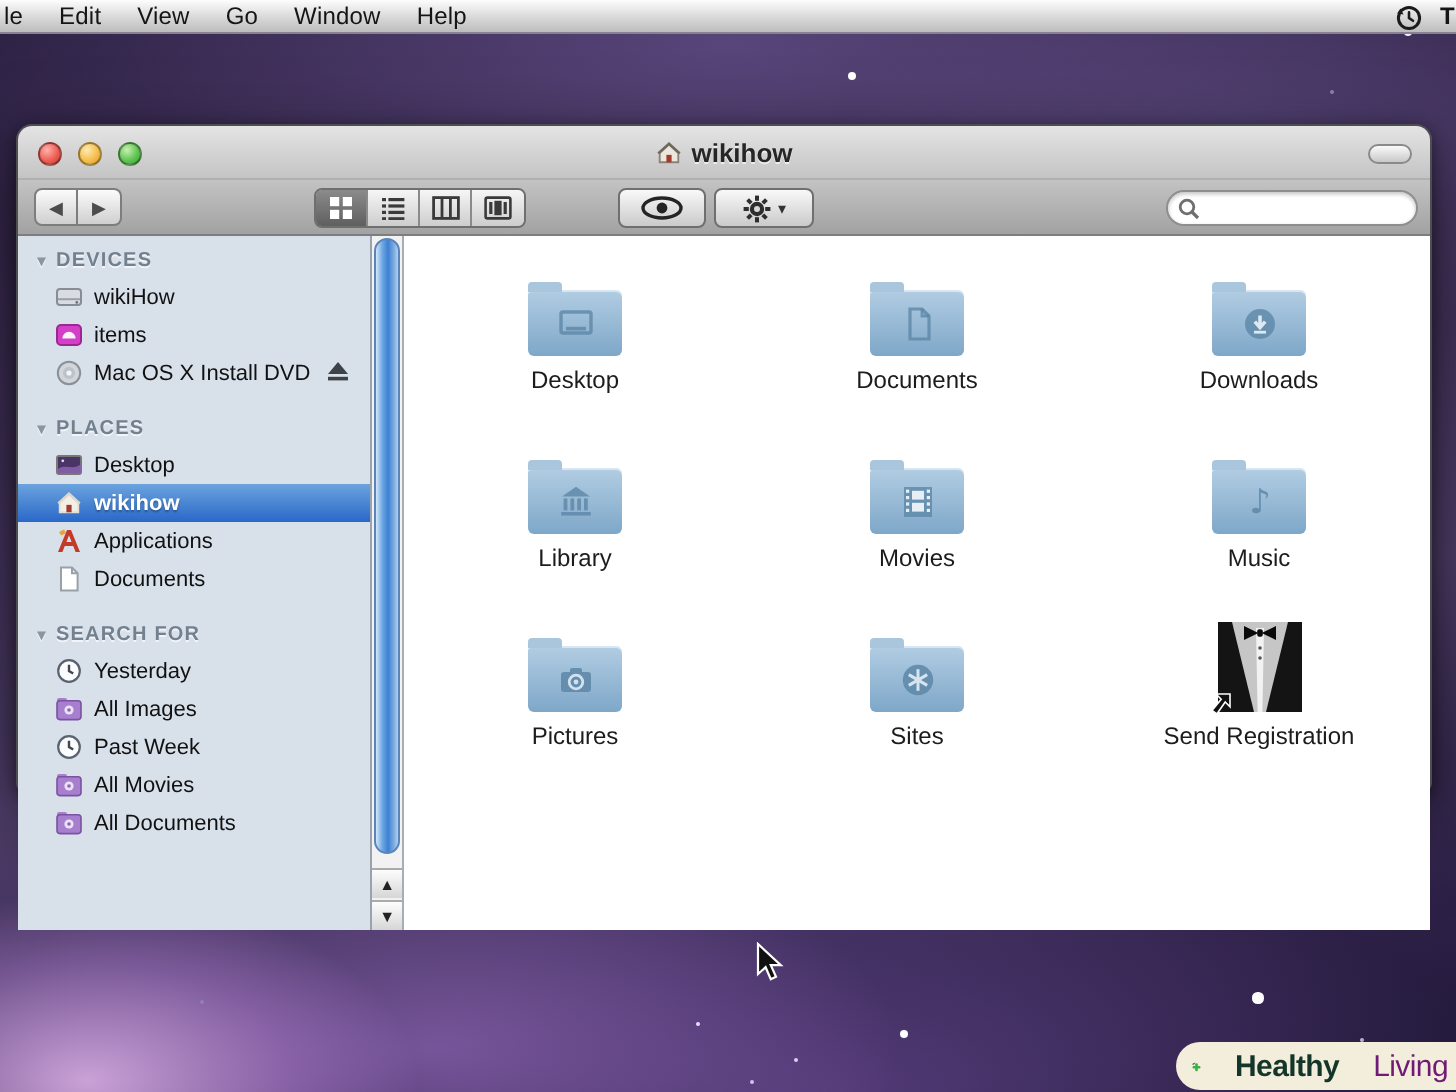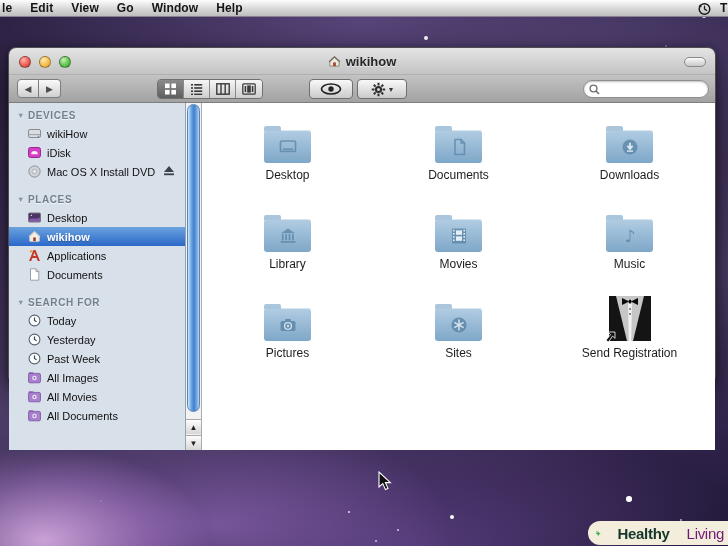--- a/index.html
+++ b/index.html
@@ -27,29 +27,29 @@
       100px 500px 0 0 #8d82b4;
   }
 
   
   .menubar{
     position:absolute; left:0; top:0; width:728px; height:17px; z-index:4;
     background:linear-gradient(#fdfdfd,#d8d8d8 55%,#bdbdbd);
     border-bottom:1px solid rgba(40,30,60,.55);
     display:flex; align-items:center; font-size:12px; color:#151515; padding-left:1px;
   }
-  .mitem{ padding:0 9px; font-weight:bold; letter-spacing:.1px; }
+  .mitem{ padding:0 9px; font-weight:normal; letter-spacing:.1px; }
   .mitem:first-child{ padding-left:1px; }
   .menu-right{ margin-left:auto; display:flex; align-items:center; gap:8px; padding-right:0; }
   .tm-icon{ width:15px; height:15px; display:block; }
   .menu-partial{ font-weight:bold; width:8px; overflow:hidden; }
 
   
   .window{
-    position:absolute; left:8px; top:47px; width:708px; height:335px; z-index:3;
+    position:absolute; left:8px; top:62px; width:708px; height:335px; z-index:3;
     border-radius:8px 8px 6px 6px;
     box-shadow:0 16px 42px rgba(0,0,0,.6), 0 2px 8px rgba(0,0,0,.45);
     border:1px solid #4e4e52;
   }
   .titlebar{
     height:27px; border-radius:7px 7px 0 0; position:relative;
     background:linear-gradient(#e4e4e4,#c4c4c4);
     border-bottom:1px solid #b0b0b0;
     display:flex; align-items:center; justify-content:center;
   }
@@ -276,21 +276,21 @@
             </span>
             <span class="slb">wikiHow</span>
           </div>
           <div class="srow">
             <span class="sic">
               <svg width="13" height="13" viewBox="0 0 13 13">
                   <rect x="0.5" y="1.5" width="12" height="10" rx="2" fill="#d33fc6" stroke="#9c2793"></rect>
                   <path d="M3.2 8.2 a3.3 3.3 0 0 1 6.6 0 Z" fill="#fff" opacity="0.92"></path>
                 </svg>
             </span>
-            <span class="slb">iDisk</span>
+            <span class="slb">items</span>
           </div>
           <div class="srow">
             <span class="sic">
               <svg width="13" height="13" viewBox="0 0 13 13">
                   <circle cx="6.5" cy="6.5" r="5.6" fill="#d2d6da" stroke="#8a9098"></circle>
                   <circle cx="6.5" cy="6.5" r="3" fill="#bcc2c8"></circle>
                   <circle cx="6.5" cy="6.5" r="1.3" fill="#f2f5f8"></circle>
                 </svg>
             </span>
             <span class="slb">Mac OS X Install DVD</span>
@@ -353,50 +353,41 @@
             <span class="tri">▾</span>
             <span>SEARCH FOR</span>
           </div>
           <div class="srow">
             <span class="sic">
               <svg width="13" height="13" viewBox="0 0 13 13">
                   <circle cx="6.5" cy="6.5" r="5.4" fill="#fbfdff" stroke="#5a6470" stroke-width="1.1"></circle>
                   <path d="M6.5 3.4 V6.5 L8.6 7.8" fill="none" stroke="#40474f" stroke-width="1.2"></path>
                 </svg>
             </span>
-            <span class="slb">Today</span>
-          </div>
-          <div class="srow">
-            <span class="sic">
-              <svg width="13" height="13" viewBox="0 0 13 13">
-                  <circle cx="6.5" cy="6.5" r="5.4" fill="#fbfdff" stroke="#5a6470" stroke-width="1.1"></circle>
-                  <path d="M6.5 3.4 V6.5 L8.6 7.8" fill="none" stroke="#40474f" stroke-width="1.2"></path>
-                </svg>
-            </span>
             <span class="slb">Yesterday</span>
-          </div>
-          <div class="srow">
-            <span class="sic">
-              <svg width="13" height="13" viewBox="0 0 13 13">
-                  <circle cx="6.5" cy="6.5" r="5.4" fill="#fbfdff" stroke="#5a6470" stroke-width="1.1"></circle>
-                  <path d="M6.5 3.4 V6.5 L8.6 7.8" fill="none" stroke="#40474f" stroke-width="1.2"></path>
-                </svg>
-            </span>
-            <span class="slb">Past Week</span>
           </div>
           <div class="srow">
             <span class="sic">
               <svg width="13" height="13" viewBox="0 0 13 13">
                   <rect x="0.5" y="1" width="5" height="2.4" rx="1" fill="#a87fce"></rect>
                   <rect x="0.5" y="2.4" width="12" height="9.4" rx="1.5" fill="#a87fce" stroke="#7a52a0" stroke-width="0.8"></rect>
                   <circle cx="6.5" cy="7" r="2.3" fill="#e9e2f2"></circle>
                   <circle cx="6.5" cy="7" r="0.9" fill="#8d62b8"></circle>
                 </svg>
             </span>
             <span class="slb">All Images</span>
+          </div>
+          <div class="srow">
+            <span class="sic">
+              <svg width="13" height="13" viewBox="0 0 13 13">
+                  <circle cx="6.5" cy="6.5" r="5.4" fill="#fbfdff" stroke="#5a6470" stroke-width="1.1"></circle>
+                  <path d="M6.5 3.4 V6.5 L8.6 7.8" fill="none" stroke="#40474f" stroke-width="1.2"></path>
+                </svg>
+            </span>
+            <span class="slb">Past Week</span>
           </div>
           <div class="srow">
             <span class="sic">
               <svg width="13" height="13" viewBox="0 0 13 13">
                   <rect x="0.5" y="1" width="5" height="2.4" rx="1" fill="#a87fce"></rect>
                   <rect x="0.5" y="2.4" width="12" height="9.4" rx="1.5" fill="#a87fce" stroke="#7a52a0" stroke-width="0.8"></rect>
                   <circle cx="6.5" cy="7" r="2.3" fill="#e9e2f2"></circle>
                   <circle cx="6.5" cy="7" r="0.9" fill="#8d62b8"></circle>
                 </svg>
             </span>

